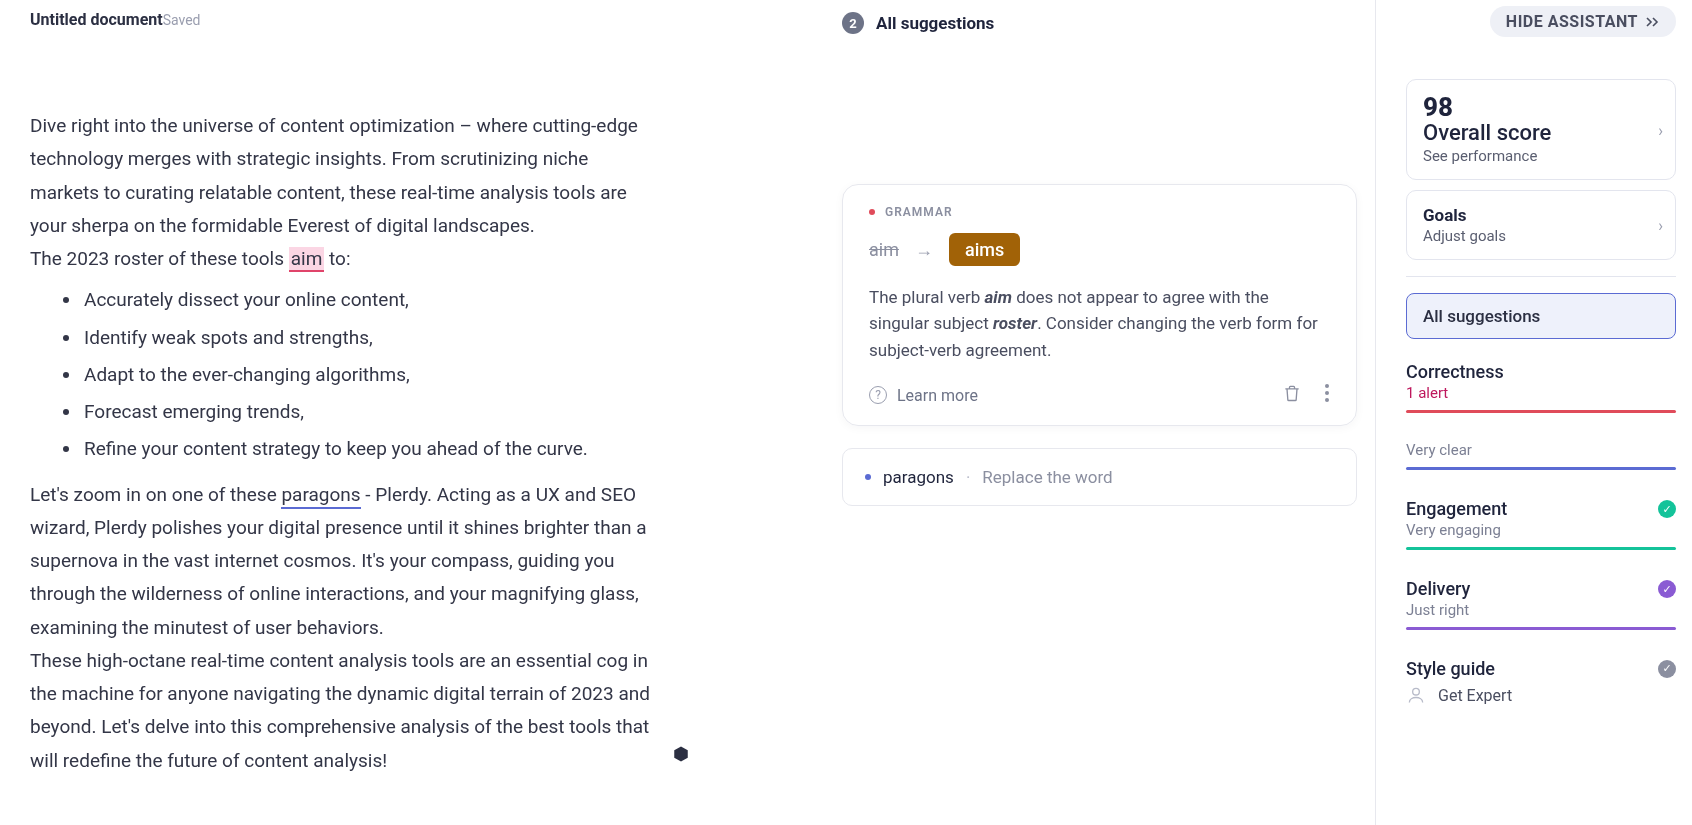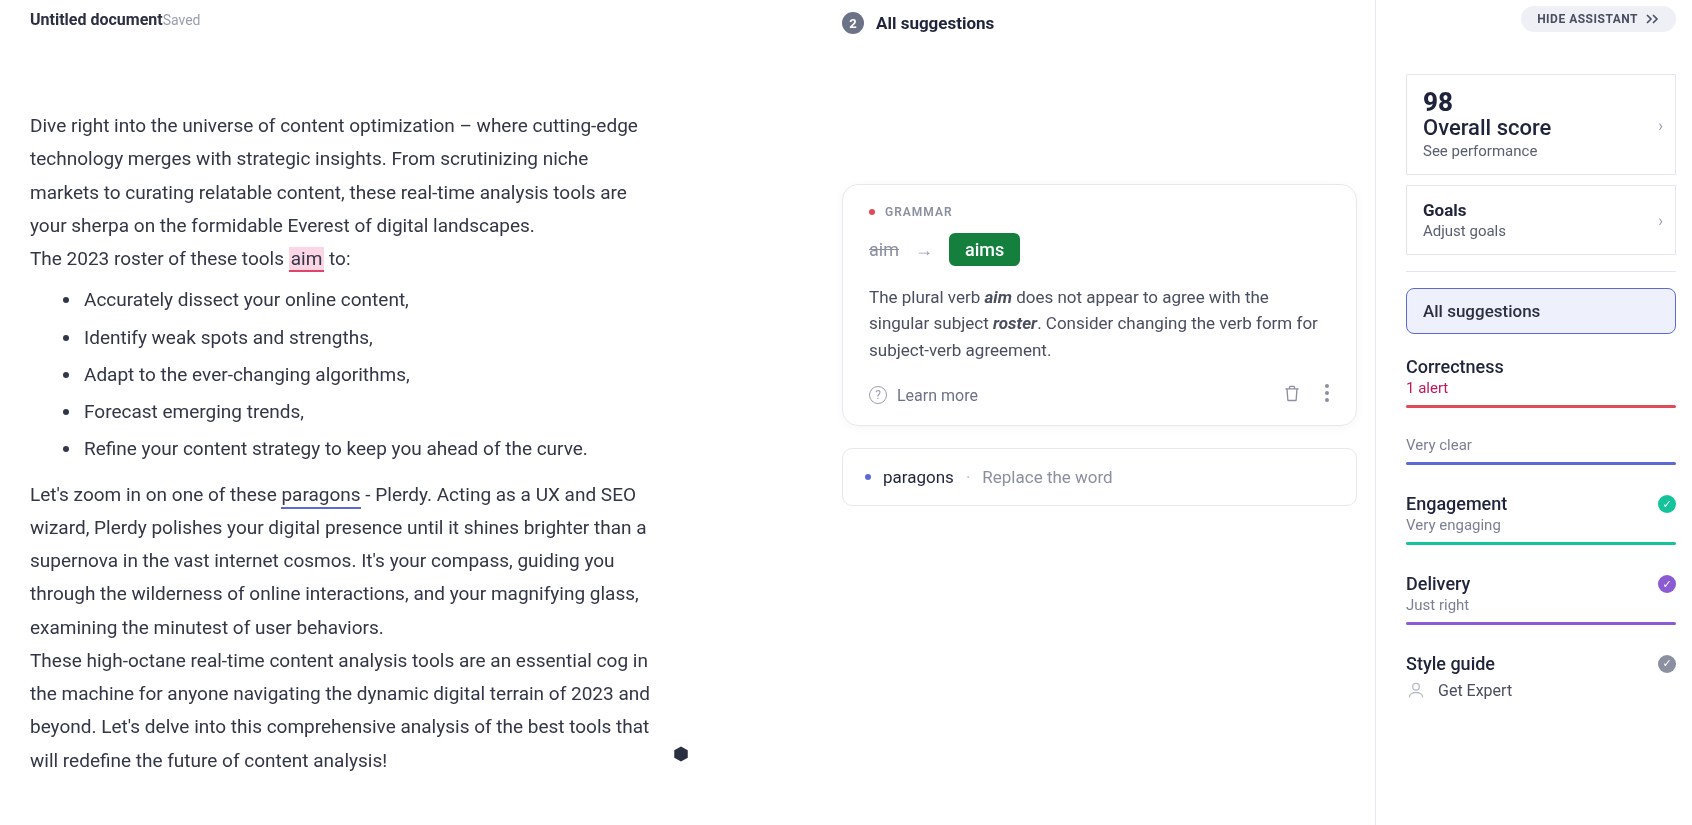--- a/index.html
+++ b/index.html
@@ -68,21 +68,21 @@
     box-shadow: 0 2px 10px rgba(20,20,40,0.04);
   }
   .card-cat-row { display: flex; align-items: center; gap: 10px; margin-bottom: 14px; }
   .dot-red { width: 6px; height: 6px; border-radius: 50%; background: #e04b5a; }
   .dot-blue { width: 6px; height: 6px; border-radius: 50%; background: #5b6bd3; }
   .card-cat { font-size: 12px; letter-spacing: 1px; color: #8b8fa0; font-weight: 600; }
   .rewrite-row { display: flex; align-items: center; gap: 16px; margin-bottom: 18px; }
   .strike { text-decoration: line-through; color: #8b8fa0; font-size: 18px; }
   .arrow { color: #9a9eaf; font-size: 18px; }
   .chip-accept {
-    background: #15803d; color: #fff;
+    background: #a16207; color: #fff;
     padding: 6px 16px; border-radius: 6px;
     font-size: 18px; font-weight: 500;
     cursor: pointer;
   }
   .card-expl { font-size: 17px; color: #4a4e60; line-height: 1.55; margin-bottom: 20px; }
   .card-expl em { font-style: italic; font-weight: 700; }
   .card-footer { display: flex; align-items: center; justify-content: space-between; }
   .learn-more { display: flex; align-items: center; gap: 10px; color: #6d7387; font-size: 16px; cursor: pointer; }
   .icon-circle-q {
     width: 18px; height: 18px; border: 1.5px solid #9a9eaf; border-radius: 50%;
@@ -108,31 +108,31 @@
   .panel-col {
     flex: 1;
     padding: 6px 16px 0 30px;
     overflow: hidden;
   }
   .hide-assist {
     float: right;
     background: #eef0f6;
     border-radius: 18px;
     padding: 6px 16px;
-    font-size: 12px;
+    font-size: 16px;
     font-weight: 700;
     letter-spacing: 0.5px;
     color: #4a4e60;
     display: inline-flex; align-items: center; gap: 8px;
     cursor: pointer;
   }
   .panel-stack { clear: both; padding-top: 42px; }
   .p-card {
     border: 1px solid #e3e5ee;
-    border-radius: 1px;
+    border-radius: 10px;
     padding: 14px 16px;
     margin-bottom: 10px;
     position: relative;
     cursor: pointer;
   }
   .p-card .chev {
     position: absolute; right: 12px; top: 50%; transform: translateY(-50%);
     color: #9a9eaf; font-size: 16px;
   }
   .p-card-title { font-weight: 700; font-size: 17px; }

